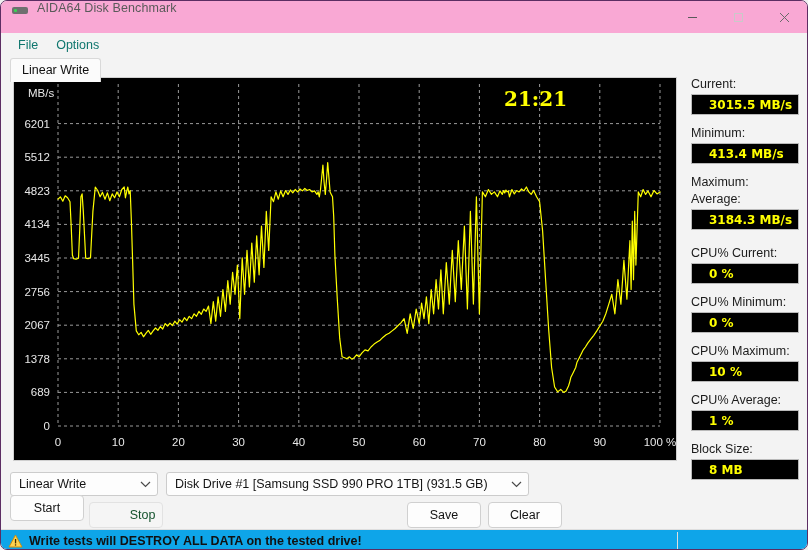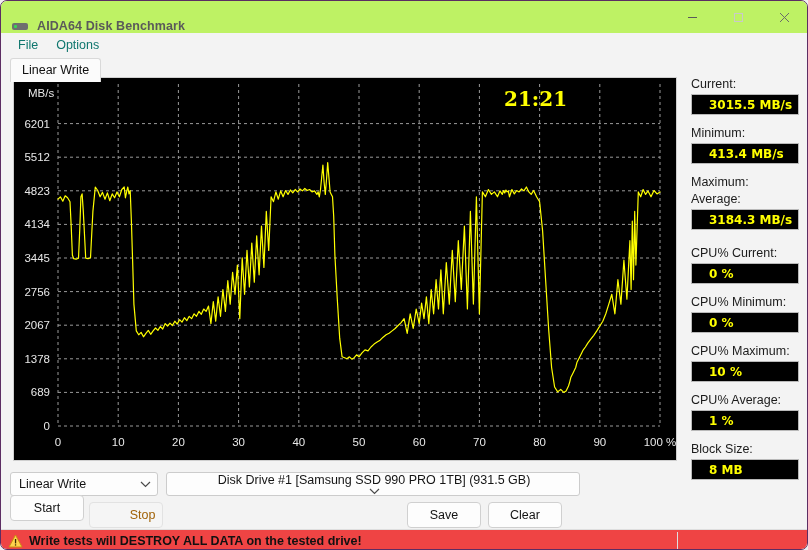--- a/index.html
+++ b/index.html
@@ -12,24 +12,23 @@
   }
   #window {
     position:relative; width:808px; height:550px;
     background:#f3f3f3;
     border:1px solid #5c2d63;
     border-radius:7px;
     overflow:hidden;
   }
   
   #titlebar {
-    height:32px; background:#bef264;
-    display:flex; align-items:flex-end;
+    height:32px; background:#f9a8d4;
+    display:flex; align-items:flex-start;
     position:relative;
-    font-weight:bold;
   }
   #app-icon {
     width:16px; height:16px; margin-left:11px; margin-right:9px;
     position:relative;
   }
   #app-icon .body {
     position:absolute; left:0; bottom:3px; width:16px; height:7px;
     background:#6f6f6f; border-radius:2px;
   }
   #app-icon .led {
@@ -100,36 +99,36 @@
   
   #controls { position:absolute; left:0; top:468px; width:808px; height:60px; }
   .combo {
     position:absolute; height:24px;
     background:#fdfdfd; border:1px solid #cccccc; border-radius:3px;
     display:flex; align-items:center; padding:0 6px 0 8px;
     font-size:12.5px; color:#141414;
   }
   .combo .ctext { flex:1; white-space:nowrap; overflow:hidden; }
   #combo-mode { left:9px; top:3px; width:148px; }
-  #combo-drive { left:165px; top:3px; width:414px;flex-direction:column; }
+  #combo-drive { left:165px; top:3px; width:363px; }
   .btn {
     position:absolute; height:26px;
     background:#fdfdfd; border:1px solid #d0d0d0; border-radius:4px;
     font-size:12.5px; color:#141414;
     display:flex; align-items:center; justify-content:center;
   }
-  .btn.disabled { color:#a16207; background:#f5f5f5; border-color:#e2e2e2;padding-left:33px; }
+  .btn.disabled { color:#14532d; background:#f5f5f5; border-color:#e2e2e2;padding-left:33px; }
   #btn-start { left:9px; top:26px; width:74px; }
   #btn-stop  { left:88px; top:33px; width:74px; }
   #btn-save  { left:406px; top:33px; width:74px; }
   #btn-clear { left:487px; top:33px; width:74px; }
   
   #statusbar {
     position:absolute; left:0; top:528px; width:808px; height:22px;
-    background:#ef4444; border-top:1px solid #dedede;
+    background:#0ea5e9; border-top:1px solid #dedede;
     display:flex; align-items:center;
   }
   #warn-icon { margin-left:7px; margin-right:6px; display:flex; }
   #status-text {
     font-size:12.5px; font-weight:bold; color:#111;
   }
   #status-divider {
     position:absolute; left:676px; top:2px; width:1px; height:18px; background:#dedede;
   }
 </style>

